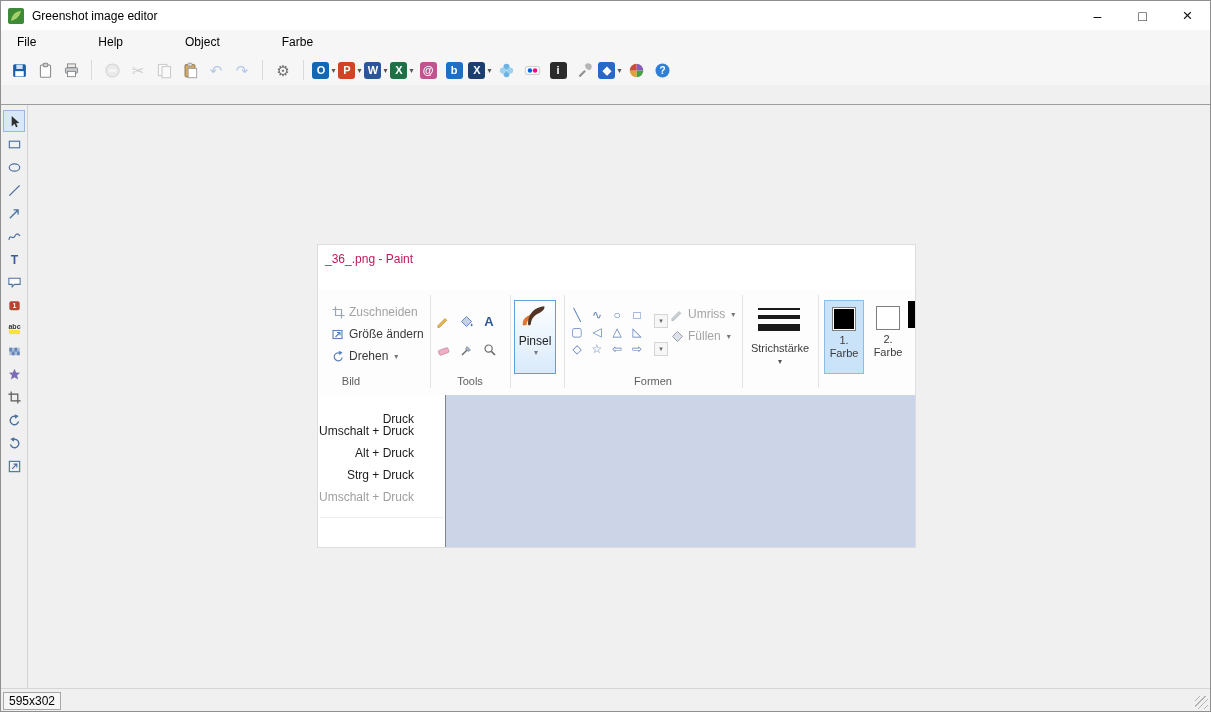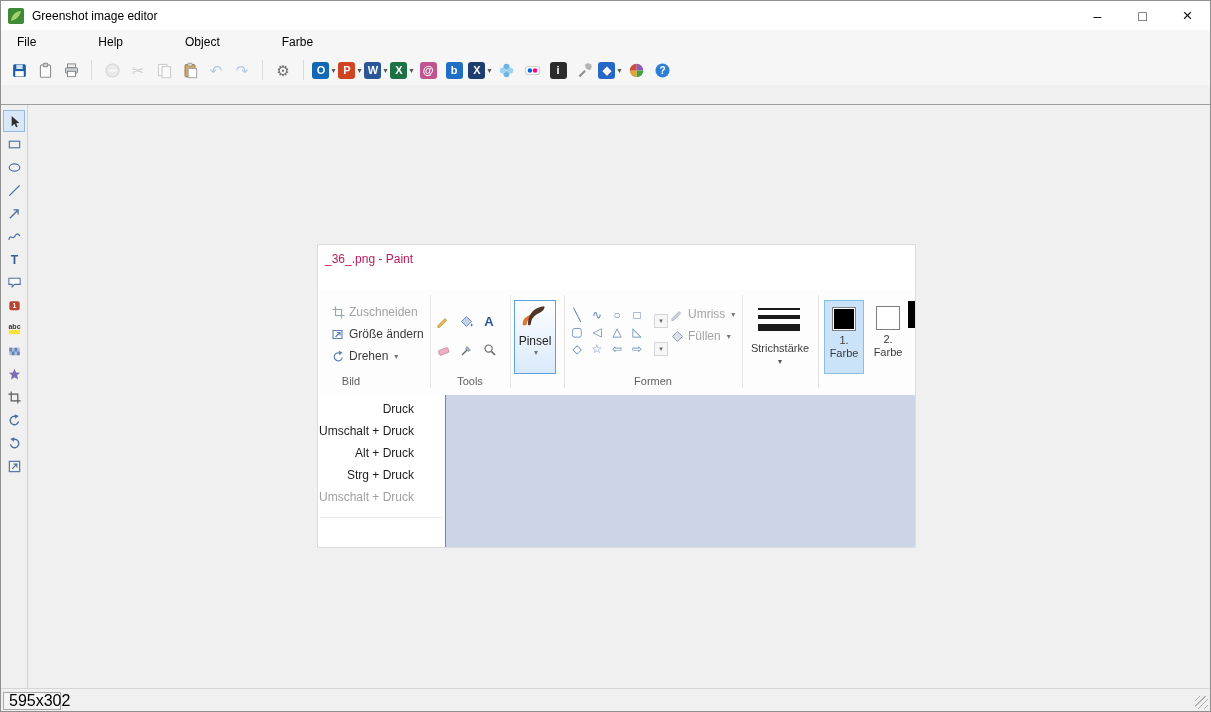--- a/index.html
+++ b/index.html
@@ -58,21 +58,21 @@
   .farbe .num{margin-top:3px;}
   .farbe.sel{background:#cbe3f9;border:1px solid #8cbce8;}
   .palette-cut{position:absolute;left:589px;top:11px;width:8px;height:27px;background:#000;border-left:1px solid #fff;}
   .hk-panel{position:absolute;left:0;top:150px;width:127px;height:152px;background:#fff;border-right:1px solid #7d828c;overflow:hidden;box-sizing:content-box;}
   .hk-item{position:absolute;right:31px;height:22px;line-height:22px;font-size:12px;color:#1d1d1d;white-space:nowrap;}
   .hk-item.disabled{color:#9f9f9f;}
   .hk-sep{position:absolute;top:122px;left:2px;right:2px;border-top:1px solid #ededed;}
   .paint-canvas{position:absolute;left:128px;top:150px;right:0;height:152px;background:#ccd5e8;}
   
   .statusbar{position:absolute;left:1px;right:1px;bottom:1px;height:22px;background:#f0f0f0;border-top:1px solid #d6d6d6;}
-  .sbox{position:absolute;top:3px;height:16px;line-height:16px;border:1px solid #a7a7a7;background:#f6f6f6;font-size:16px;padding:0 5px;white-space:nowrap;}
+  .sbox{position:absolute;top:3px;height:16px;line-height:16px;border:1px solid #a7a7a7;background:#f6f6f6;font-size:12px;padding:0 5px;white-space:nowrap;}
   .sbox.size{left:2px;width:46px;text-align:center;}
   .sbox.msg{left:58px;}
   .grip{position:absolute;right:2px;bottom:2px;width:13px;height:13px;
     background:repeating-linear-gradient(135deg,transparent 0 3px,#b3b3b3 3px 4px);}
 </style>
 </head>
 <body>
 
 <div class="window">
 
@@ -509,21 +509,21 @@
       </div>
       <div class="farbe" style="left:550px">
         <div class="sw" style="background: rgb(255, 255, 255);"></div>
         <div class="num">2.</div>
         <div>Farbe</div>
       </div>
       <div class="palette-cut"></div>
     </div>
 
     <div class="hk-panel" id="hk-panel">
-        <div class="hk-item" style="top: 3px;">Druck</div>
+        <div class="hk-item" style="top: 13px;">Druck</div>
         <div class="hk-item" style="top: 25px;">Umschalt + Druck</div>
         <div class="hk-item" style="top: 47px;">Alt + Druck</div>
         <div class="hk-item" style="top: 69px;">Strg + Druck</div>
         <div class="hk-item disabled" style="top: 91px;">Umschalt + Druck</div>
         <div class="hk-sep"></div>
       </div>
     <div class="paint-canvas" style="background: rgb(204, 213, 232);"></div>
   </div>
 
   <div class="statusbar">

